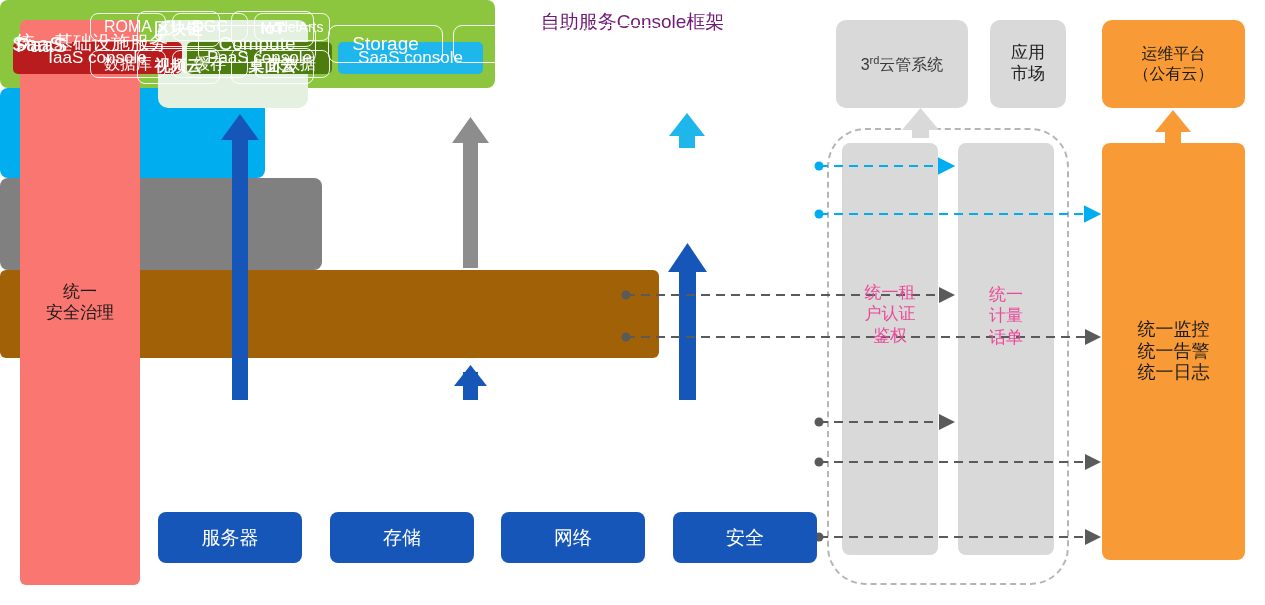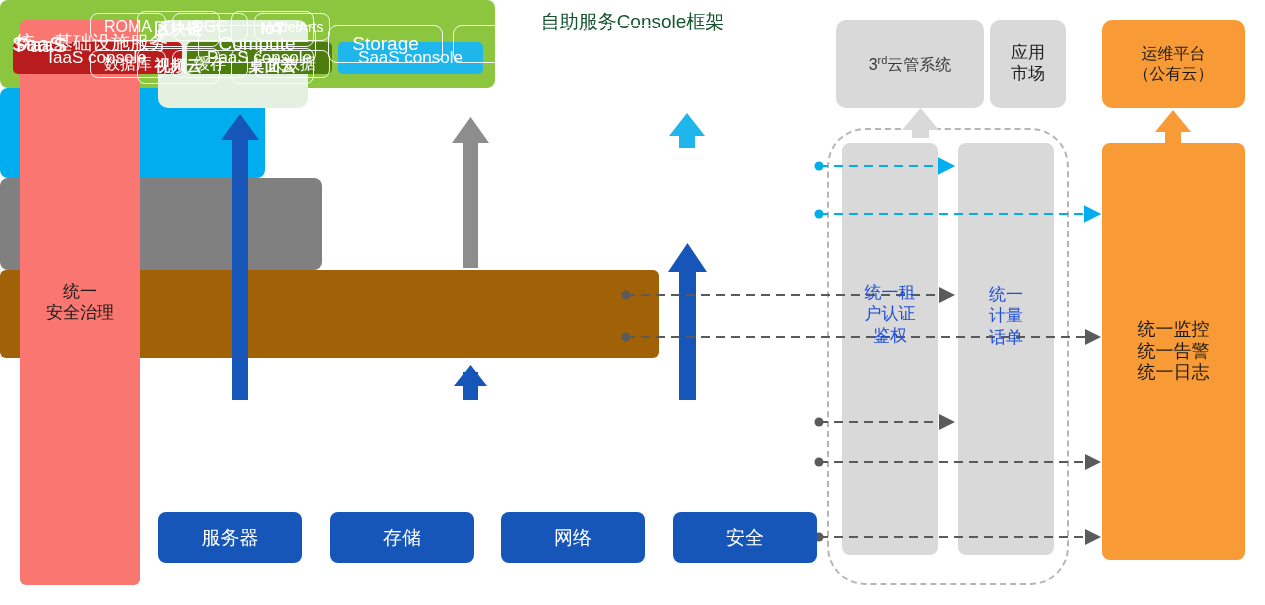--- a/index.html
+++ b/index.html
@@ -9,28 +9,28 @@
   .lbl{line-height:1.22;white-space:pre-line;}
 
   
   #security{left:20px;top:20px;width:120px;height:565px;background:#fa7670;border-radius:6px;color:#1a1a1a;font-size:17px;}
 
   
   #apigw{left:158px;top:20px;width:150px;height:88px;background:#e4f1e0;color:#222;font-size:18px;border-radius:10px;}
 
   
   #console{left:322px;top:20px;width:495px;height:88px;background:#8cc63e;border-radius:8px;display:block;}
-  #console .title{position:absolute;left:0;right:0;top:9px;text-align:center;font-size:19px;color:#14532d;}
+  #console .title{position:absolute;left:0;right:0;top:9px;text-align:center;font-size:19px;color:#701a75;}
   .cbtn{position:absolute;top:42px;height:32px;border-radius:5px;display:flex;align-items:center;justify-content:center;color:#fff;font-size:17px;}
   #iaas-console{left:13px;width:169px;background:#b91c1c;}
   #paas-console{left:187px;width:145px;background:#4d7c0f;}
   #saas-console{left:338px;width:145px;background:#1fb6ec;}
 
   
-  #third{left:836px;top:20px;width:148px;height:88px;background:#d9d9d9;color:#3a3a3a;font-size:16px;border-radius:10px;}
+  #third{left:836px;top:20px;width:132px;height:88px;background:#d9d9d9;color:#3a3a3a;font-size:16px;border-radius:10px;}
   #appmarket{left:990px;top:20px;width:76px;height:88px;background:#d9d9d9;color:#222;font-size:17px;border-radius:10px;}
 
   
   #opsplat{left:1102px;top:20px;width:143px;height:88px;background:#f89b36;color:#1a1a1a;font-size:16px;border-radius:10px;}
   
   #opsmain{left:1102px;top:143px;width:143px;height:417px;background:#f89b36;color:#1a1a1a;font-size:18px;border-radius:8px;}
 
   
   #saas{left:552px;top:146px;width:265px;height:90px;background:#00aeef;border-radius:8px;display:block;}
   #saas .stitle{position:absolute;left:12px;top:32px;color:#fff;font-size:21px;}
@@ -67,21 +67,21 @@
   #hw-storage{left:330px;width:144px;}
   #hw-network{left:501px;width:144px;}
   #hw-security{left:673px;width:144px;}
 
   
   #dashzone{position:absolute;left:827px;top:128px;width:242px;height:457px;border:2.5px dashed #b5b5b5;border-radius:38px;box-sizing:border-box;}
   
   .gcol{position:absolute;background:#d9d9d9;border-radius:8px;width:96px;top:143px;height:412px;}
   #col-auth{left:842px;}
   #col-meter{left:958px;}
-  .gcol-label{position:absolute;width:96px;text-align:center;color:#1d4ed8;font-size:17px;line-height:1.26;white-space:pre-line;}
+  .gcol-label{position:absolute;width:96px;text-align:center;color:#ec4899;font-size:17px;line-height:1.26;white-space:pre-line;}
   #lbl-auth{left:842px;top:282px;}
   #lbl-meter{left:958px;top:284px;}
 
   svg#wires{position:absolute;left:0;top:0;width:1265px;height:605px;pointer-events:none;}
 </style>
 </head>
 <body>
 
 <div id="stage">
 

